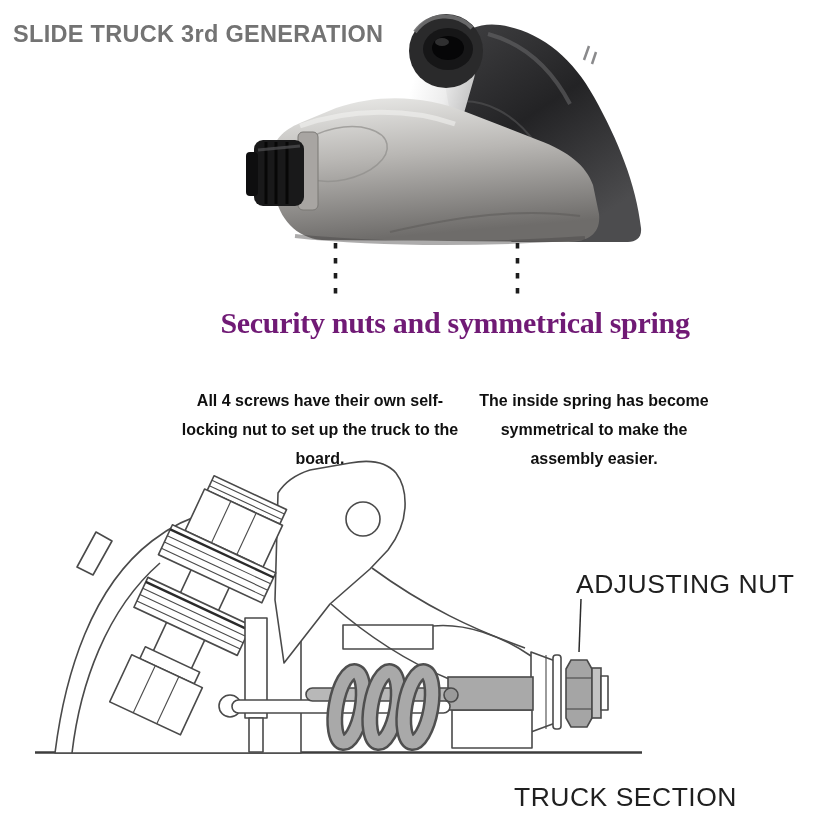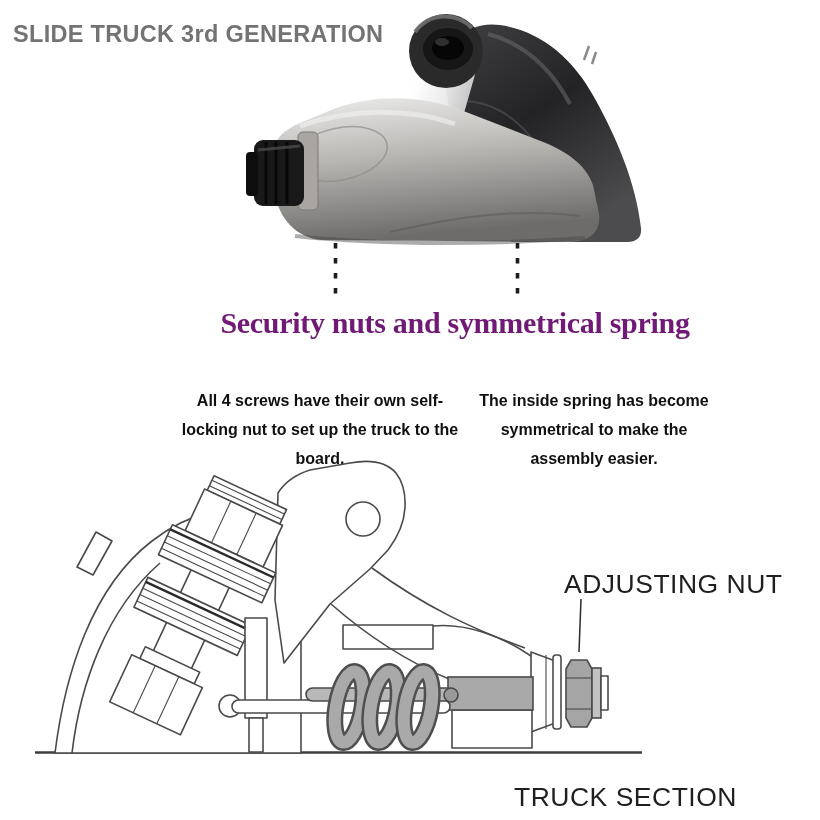--- a/index.html
+++ b/index.html
@@ -23,21 +23,21 @@
   .feature{
     top:386px;text-align:center;
     font-size:16px;font-weight:bold;line-height:29px;color:#101010;
   }
   .feature-left{left:164px;width:278px;margin-left:17px;}
   .feature-right{left:474px;width:240px;}
   .diagram-label{
     font-size:26.5px;font-weight:400;letter-spacing:.5px;color:#1f1f1f;
     white-space:nowrap;
   }
-  .label-adjusting{left:564px;top:569px;}
+  .label-adjusting{left:576px;top:569px;}
   .label-trucksection{left:514px;top:782px;text-align:right;}
   
   .shape{fill:#ffffff;stroke:#4a4a4a;stroke-width:1.6;stroke-linejoin:round;}
   .ln{fill:none;stroke:#4a4a4a;stroke-width:1.6;}
   .lnI{fill:none;stroke:#4a4a4a;stroke-width:1.1;}
   .lnD{fill:none;stroke:#2a2a2a;stroke-width:2.4;}
   .ground{stroke:#3d3d3d;stroke-width:2.5;}
   .leader{stroke:#2b2b2b;stroke-width:1.5;}
   .coilDark{fill:none;stroke:#4f4f4f;stroke-width:17;}
   .coilGray{fill:none;stroke-width:12;}

